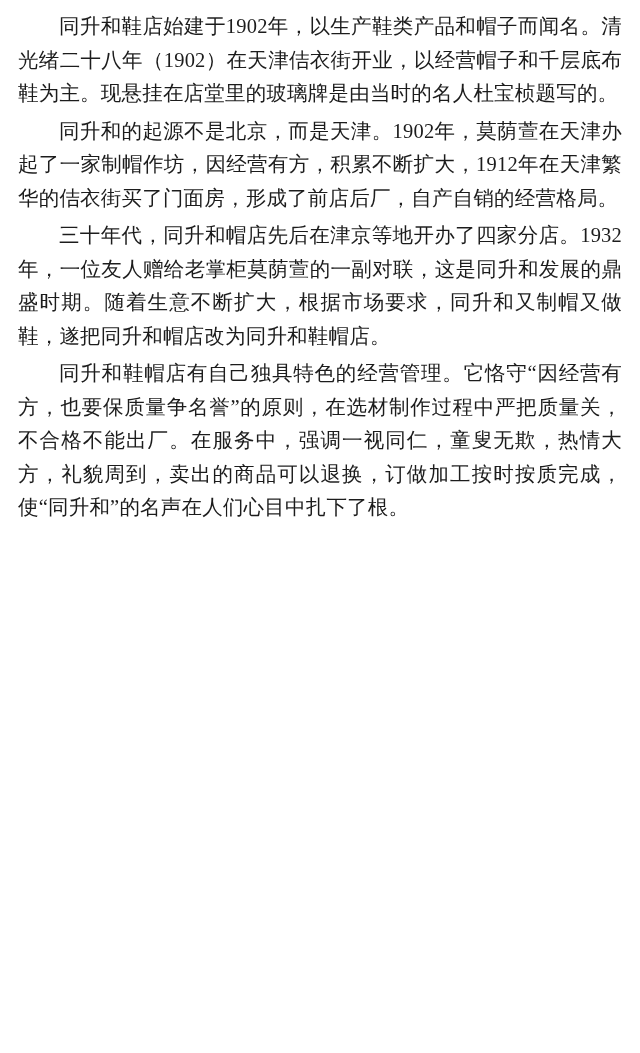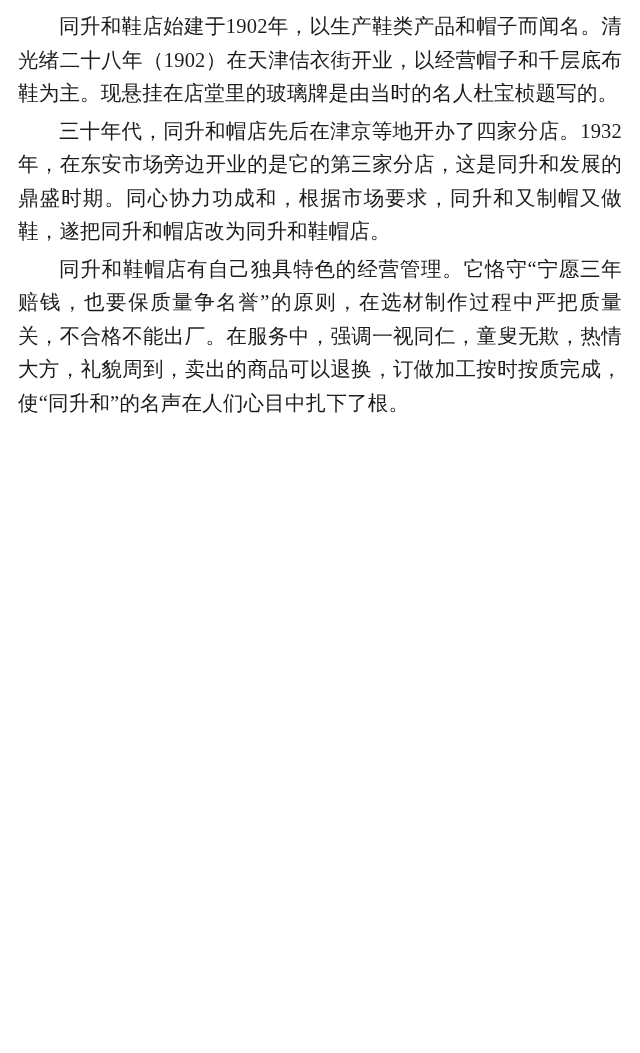--- a/index.html
+++ b/index.html
@@ -38,17 +38,18 @@
   .gap {
     height: 26px;
   }
 </style>
 </head>
 <body>
 
 <div class="page">
   <div class="article">
     <p class="para">同升和鞋店始建于1902年，以生产鞋类产品和帽子而闻名。清光绪二十八年（1902）在天津佶衣街开业，以经营帽子和千层底布鞋为主。现悬挂在店堂里的玻璃牌是由当时的名人杜宝桢题写的。</p>
-    <p class="para">三十年代，同升和帽店先后在津京等地开办了四家分店。1932年，在东安市场旁边开业的是它的第三家分店，这是同升和发展的鼎盛时期。同心协力功成和，根据市场要求，同升和又制帽又做鞋，遂把同升和帽店改为同升和鞋帽店。</p>
-    <p class="para">同升和鞋帽店有自己独具特色的经营管理。它恪守“宁愿三年赔钱，也要保质量争名誉”的原则，在选材制作过程中严把质量关，不合格不能出厂。在服务中，强调一视同仁，童叟无欺，热情大方，礼貌周到，卖出的商品可以退换，订做加工按时按质完成，使“同升和”的名声在人们心目中扎下了根。</p>
+    <p class="para">同升和的起源不是北京，而是天津。1902年，莫荫萱在天津办起了一家制帽作坊，因经营有方，积累不断扩大，1912年在天津繁华的佶衣街买了门面房，形成了前店后厂，自产自销的经营格局。</p>
+    <p class="para">三十年代，同升和帽店先后在津京等地开办了四家分店。1932年，一位友人赠给老掌柜莫荫萱的一副对联，这是同升和发展的鼎盛时期。随着生意不断扩大，根据市场要求，同升和又制帽又做鞋，遂把同升和帽店改为同升和鞋帽店。</p>
+    <p class="para">同升和鞋帽店有自己独具特色的经营管理。它恪守“因经营有方，也要保质量争名誉”的原则，在选材制作过程中严把质量关，不合格不能出厂。在服务中，强调一视同仁，童叟无欺，热情大方，礼貌周到，卖出的商品可以退换，订做加工按时按质完成，使“同升和”的名声在人们心目中扎下了根。</p>
     <div class="gap"></div>
   </div>
 </div>
 
 </body></html>

